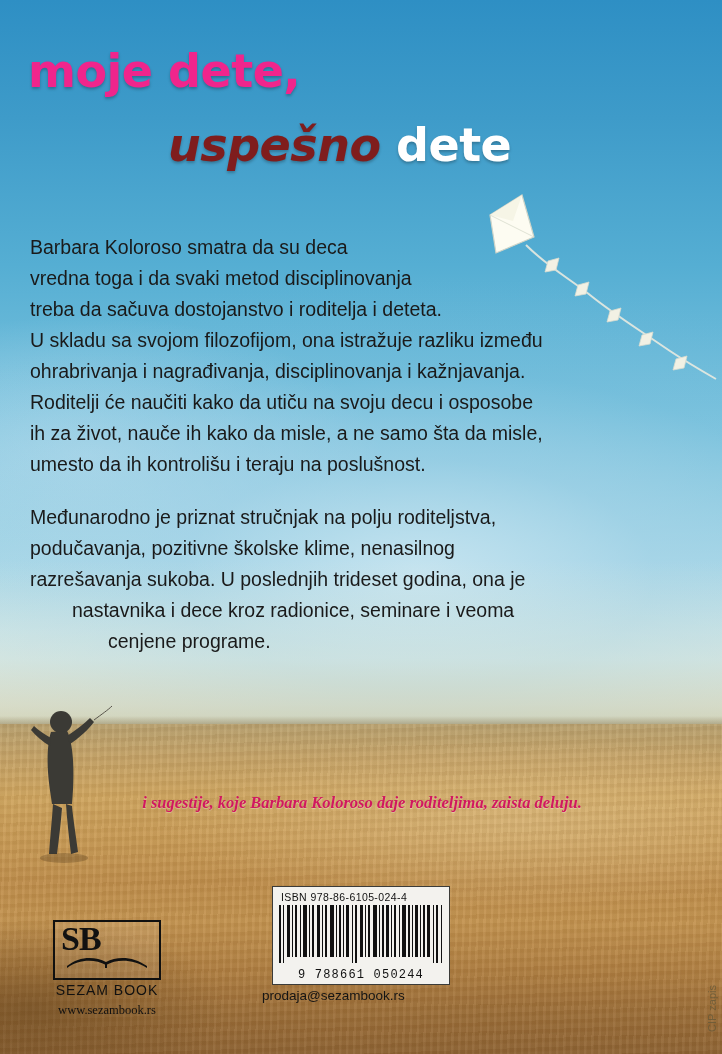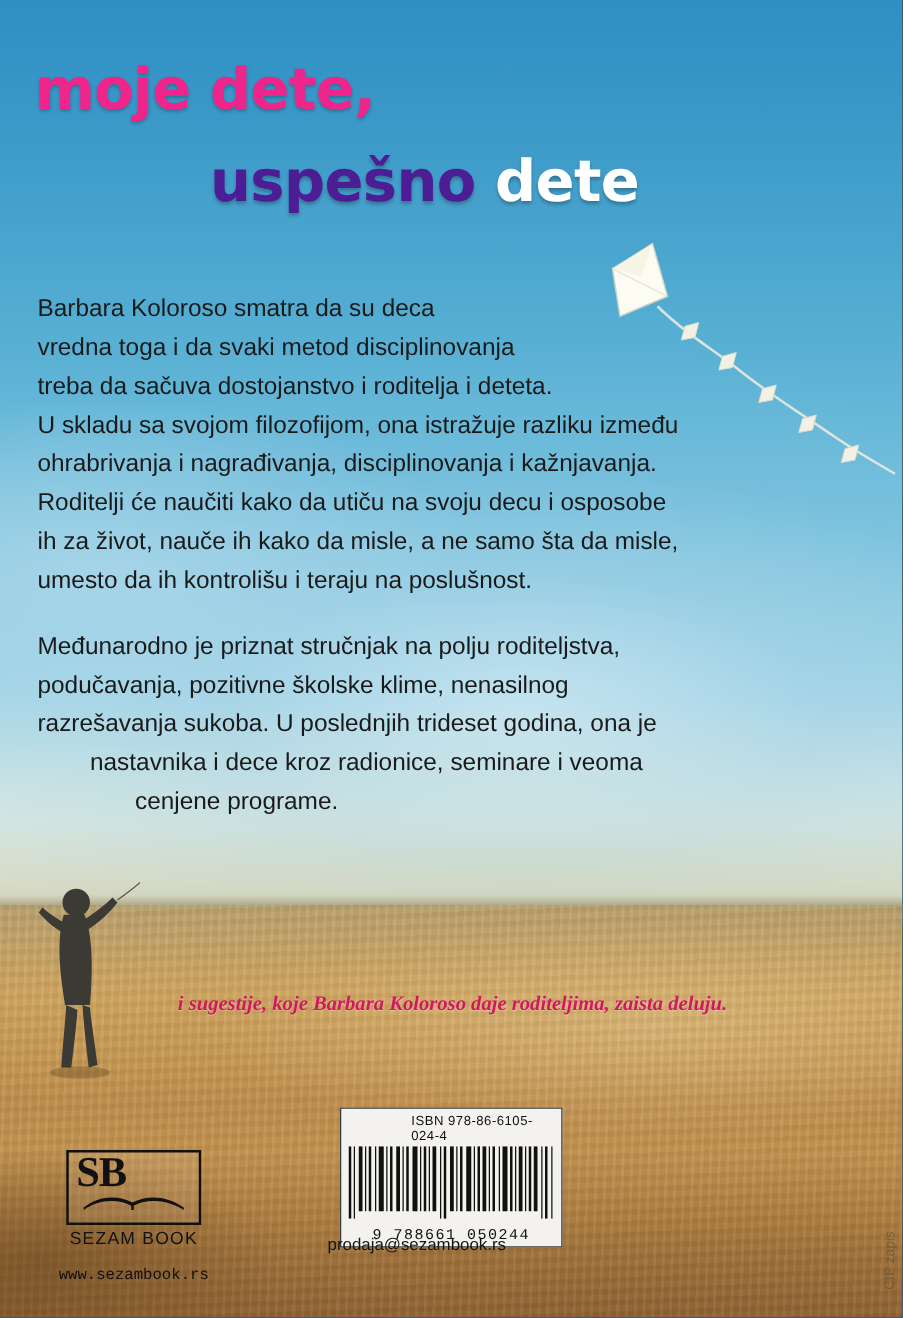--- a/index.html
+++ b/index.html
@@ -87,21 +87,21 @@
   }
   .title-line2 {
     position: absolute;
     left: 168px; top: 80px;
     font-size: 46px;
     font-weight: 700;
     letter-spacing: -0.5px;
     text-shadow: 0 2px 3px rgba(0,0,0,0.25);
     font-family: "DejaVu Sans", sans-serif;
   }
-  .t-uspesno { color: #4c1d95; }
+  .t-uspesno { color: #7f1d1d; font-style: italic; }
   .t-dete2 { color: #ffffff; }
 
   
   .kite-wrap {
     position: absolute;
     left: 430px; top: 175px;
     width: 290px; height: 220px;
   }
 
   
@@ -167,43 +167,42 @@
   }
   .logo-name {
     margin-top: 2px;
     font-size: 14px;
     font-weight: 400;
     letter-spacing: 1px;
     color: #111;
     font-family: "Liberation Sans", sans-serif;
   }
   .logo-url {
-    margin-top: 15px;
+    margin-top: 5px;
     font-size: 12.5px;
     color: #111;
-    font-family: Liberation Mono, monospace;
+    font-family: Liberation Serif, serif;
   }
 
   
   .barcode-box {
     position: absolute;
     left: 272px; top: 886px;
     width: 178px;
     background: #f3f2ee;
     border: 1px solid #3b3b38;
     padding: 3px 4px 2px 4px;
     box-sizing: border-box;
   }
   .isbn-text {
     font-size: 10.5px;
     color: #111;
     font-family: "Liberation Sans", sans-serif;
     letter-spacing: 0.4px;
     padding: 1px 0 2px 4px;
-    margin-left: 48px;
   }
   .bars {
     height: 58px;
     width: 168px;
     margin: 0 auto;
   }
   .barcode-digits {
     font-size: 12px;
     color: #111;
     font-family: Liberation Mono, monospace;

